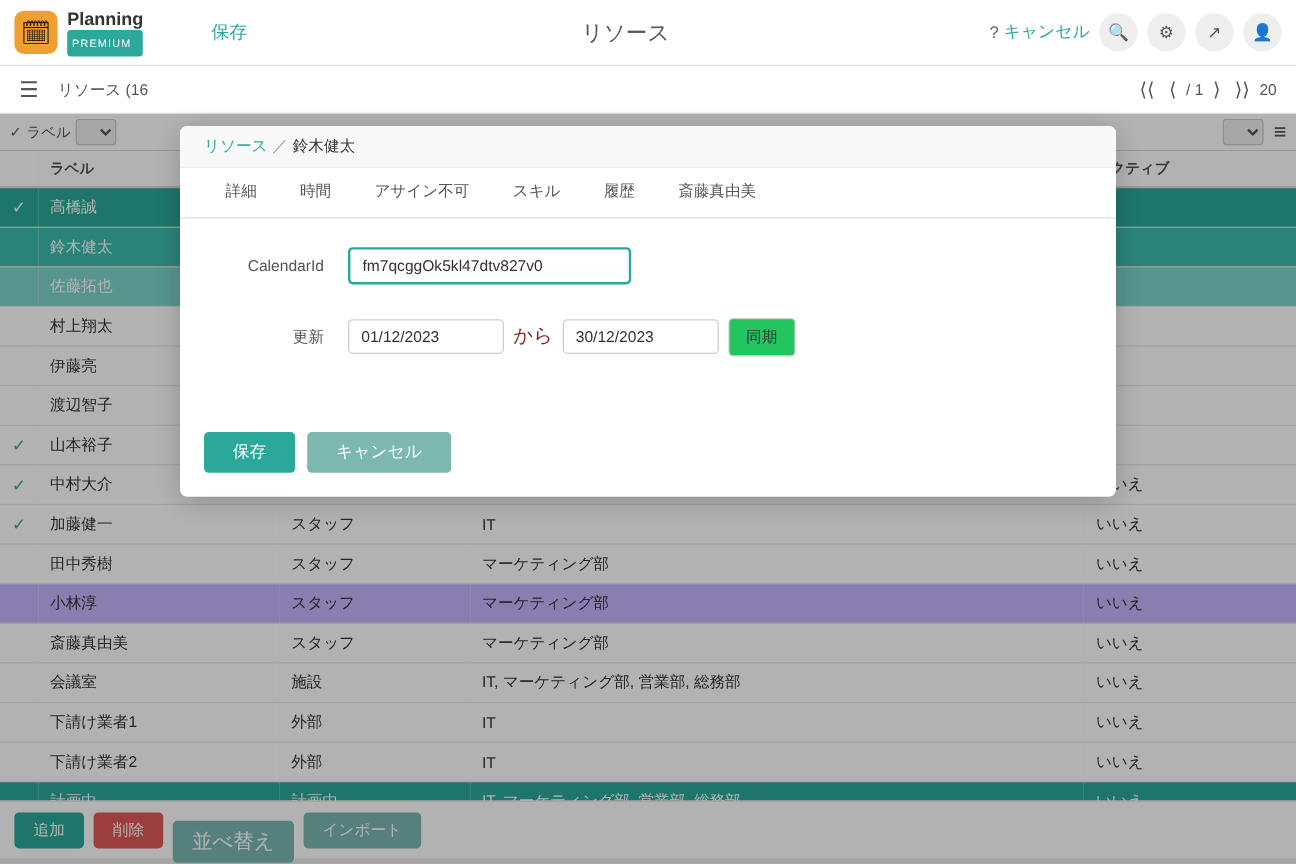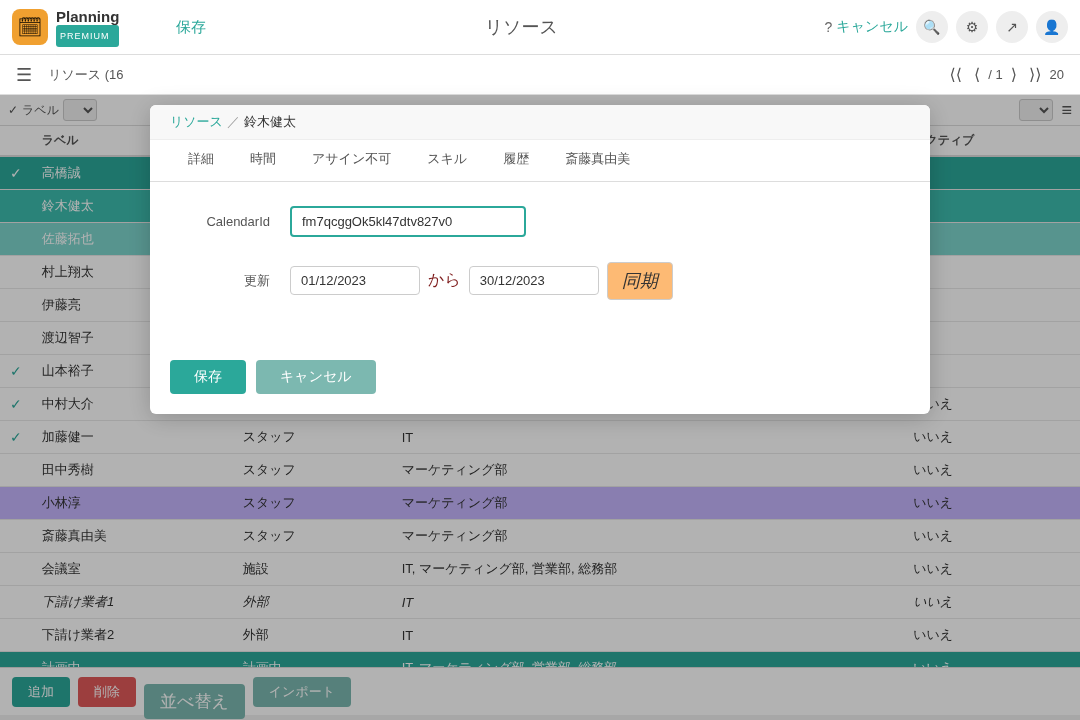--- a/index.html
+++ b/index.html
@@ -87,21 +87,21 @@
     }
     .tab-item.active { border-bottom: 3px solid #2ba89a; color: #2ba89a; background: #fff; }
 
     
     .modal-body { padding: 24px 20px 20px; }
     .form-row { display: flex; align-items: center; margin-bottom: 20px; }
     .form-label { width: 120px; text-align: right; padding-right: 20px; font-size: 13px; color: #555; font-weight: 500; }
     .form-input { border: 2px solid #2ba89a; border-radius: 4px; padding: 6px 10px; font-size: 13px; width: 236px; outline: none; color: #333; }
     .form-input-plain { border: 1px solid #ccc; border-radius: 4px; padding: 6px 10px; font-size: 13px; width: 130px; color: #333; }
     .from-label { font-size: 16px; color: #7f1d1d; margin: 13px 8px; }
-    .sync-btn { background: #fdba74; border: 1px solid #ccc; border-radius: 4px; padding: 6px 14px; font-size: 18px; cursor: pointer; color: #333; margin-left: 8px; font-style: italic; }
+    .sync-btn { background: #22c55e; border: 1px solid #ccc; border-radius: 4px; padding: 6px 14px; font-size: 13px; cursor: pointer; color: #333; margin-left: 8px; }
 
     
     .modal-footer { display: flex; gap: 10px; padding: 16px 20px 20px; }
     .btn-save-modal { background: #2ba89a; color: #fff; border: none; border-radius: 4px; padding: 8px 24px; font-size: 14px; cursor: pointer; font-weight: 500; }
     .btn-cancel-modal { background: #7cb8b0; color: #fff; border: none; border-radius: 4px; padding: 8px 24px; font-size: 14px; cursor: pointer; font-weight: 500; }
   </style>
 </head>
 <body>
 
 <div class="header">
@@ -261,21 +261,21 @@
               <td>マーケティング部</td>
               <td>いいえ</td>
             </tr>
             <tr style="background: rgb(255, 255, 255); color: rgb(51, 51, 51);">
               <td class="check-col"></td>
               <td>会議室</td>
               <td>施設</td>
               <td>IT, マーケティング部, 営業部, 総務部</td>
               <td>いいえ</td>
             </tr>
-            <tr style="background: rgb(255, 255, 255); color: rgb(51, 51, 51); font-style: italic;">
+            <tr style="background: rgb(255, 255, 255); color: rgb(51, 51, 51);">
               <td class="check-col"></td>
               <td>下請け業者1</td>
               <td>外部</td>
               <td>IT</td>
               <td>いいえ</td>
             </tr>
             <tr style="background: rgb(255, 255, 255); color: rgb(51, 51, 51);">
               <td class="check-col"></td>
               <td>下請け業者2</td>
               <td>外部</td>

